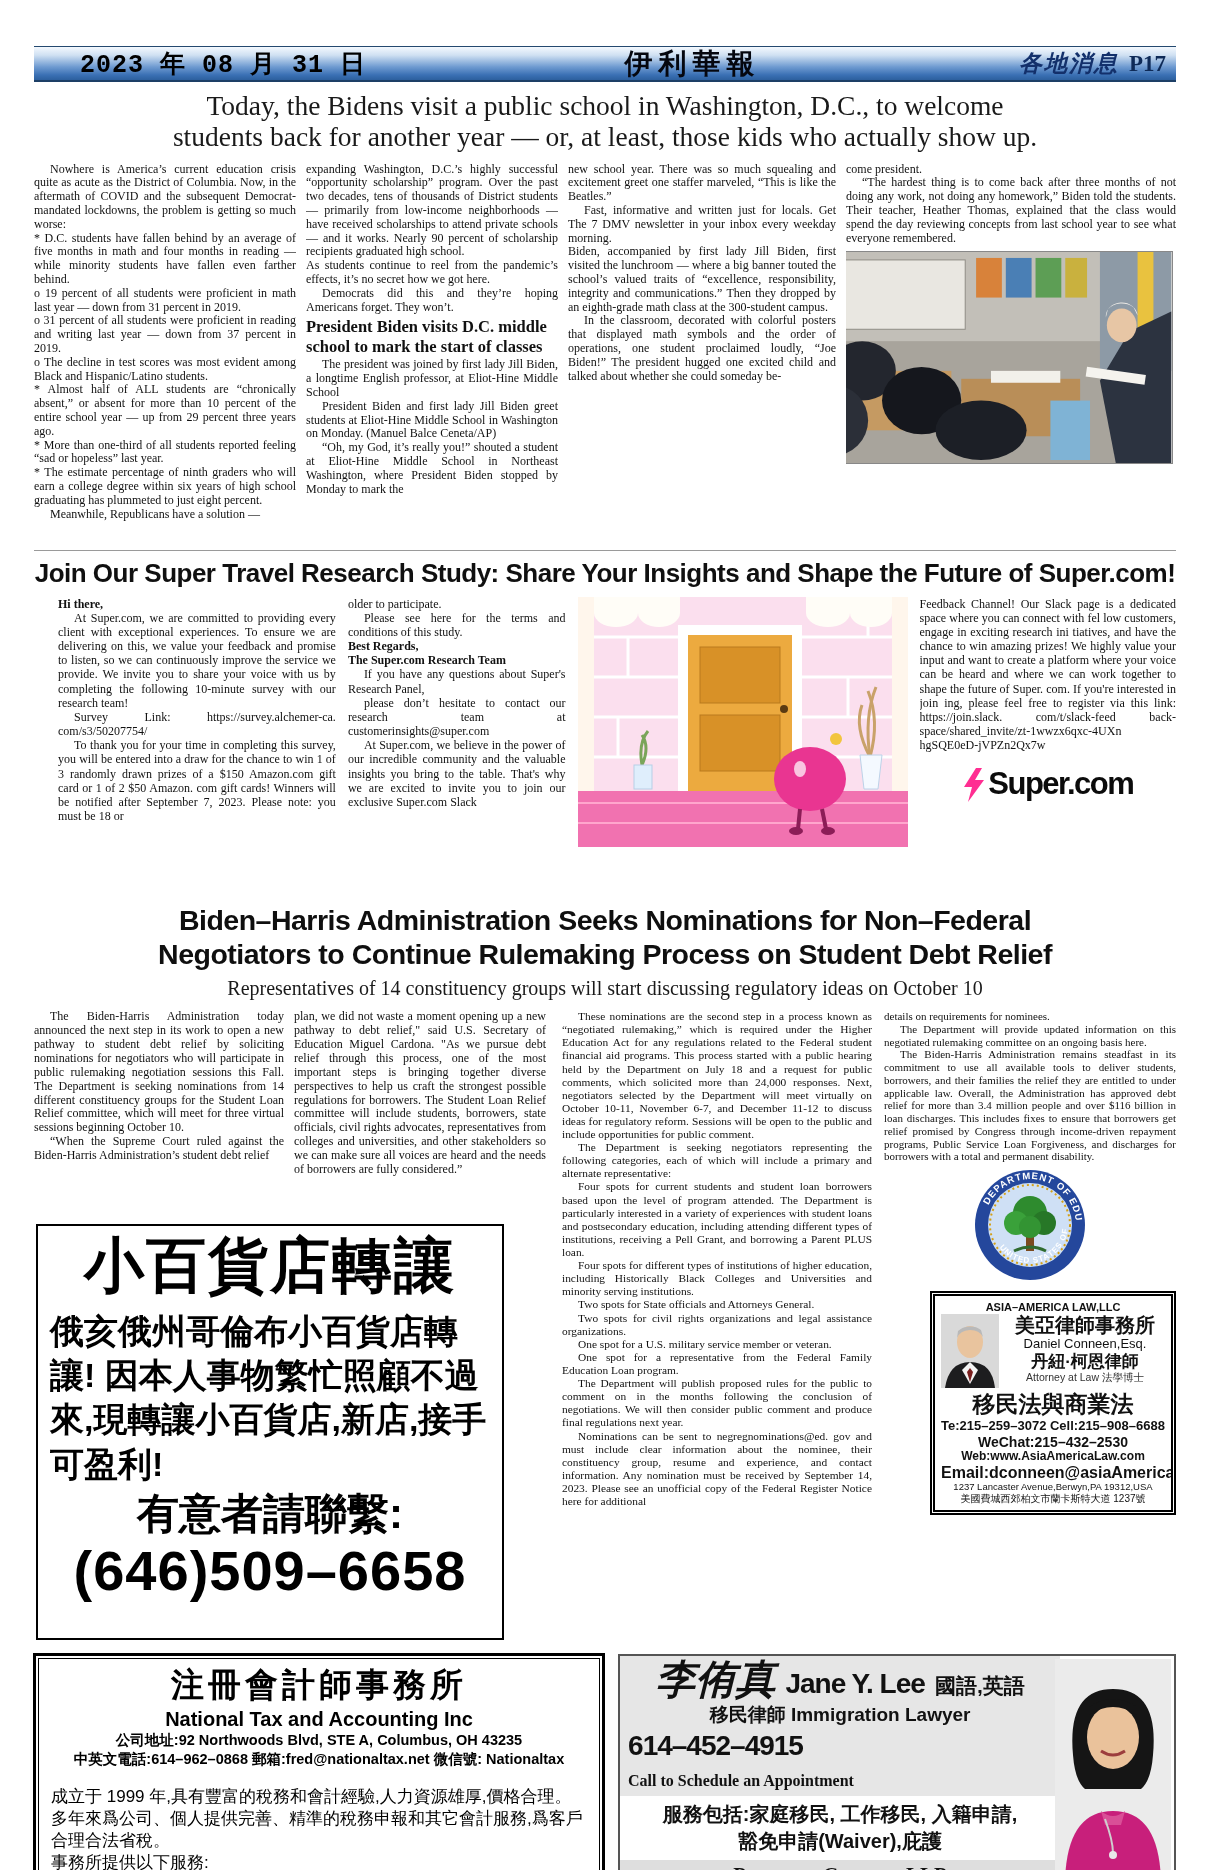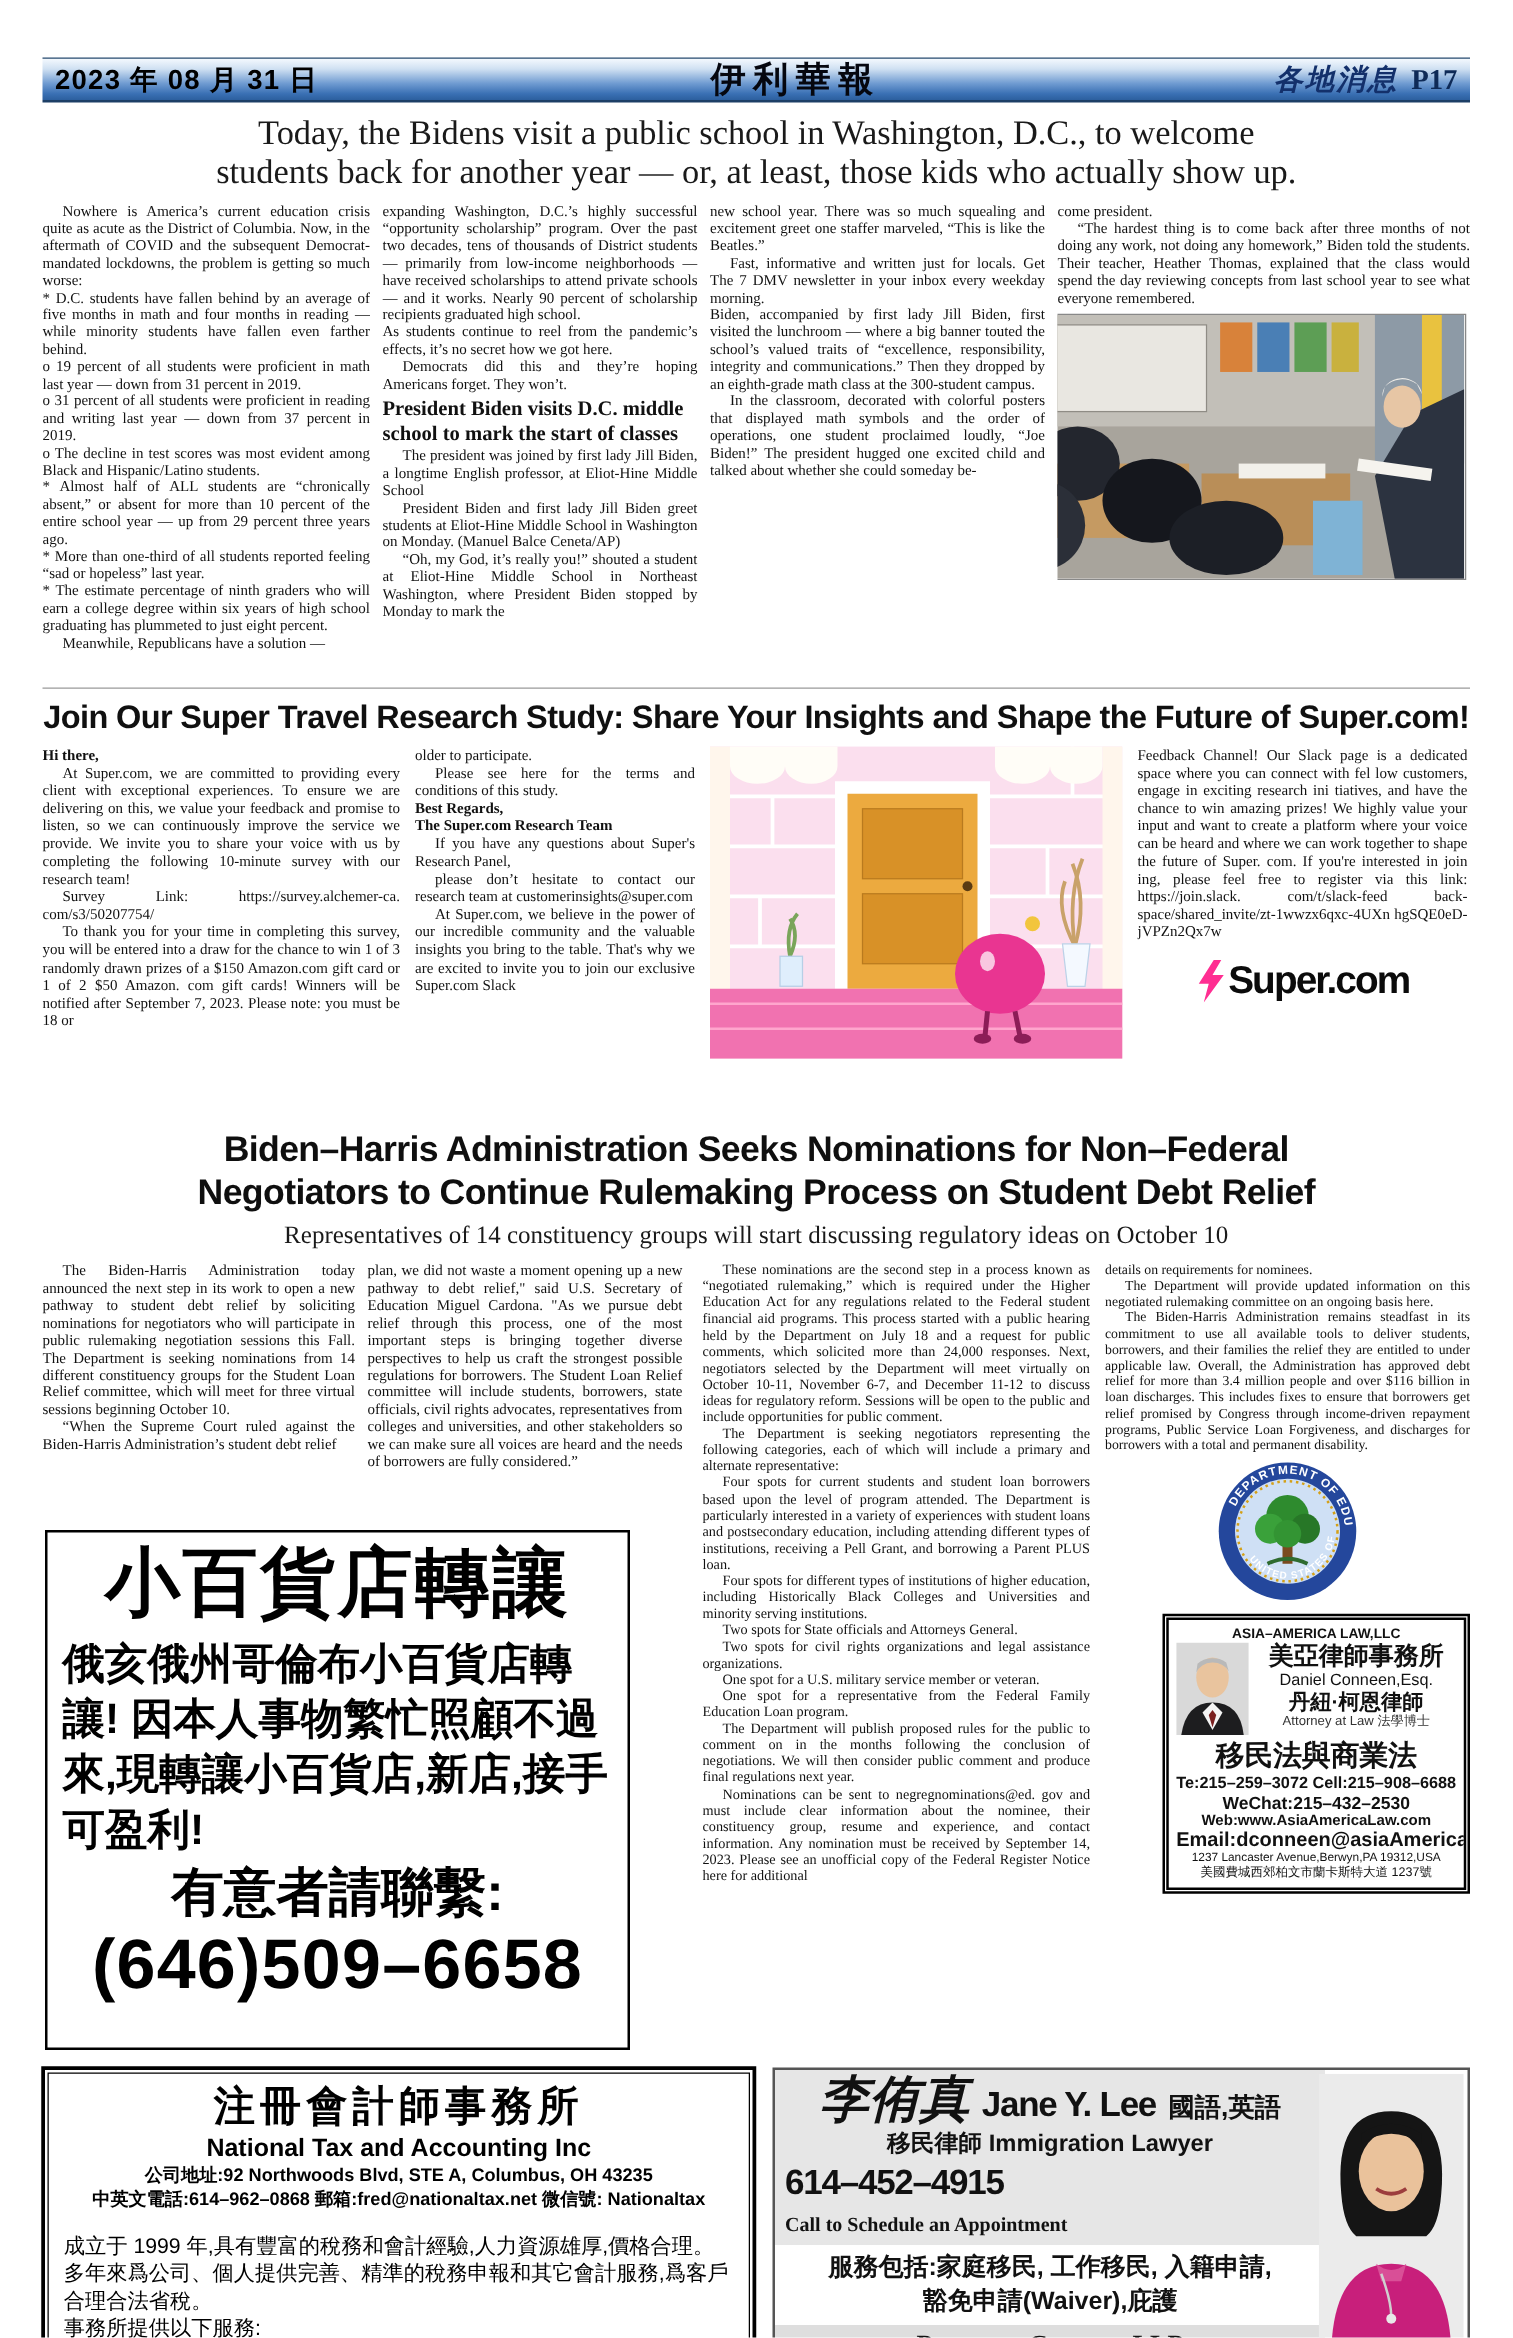--- a/index.html
+++ b/index.html
@@ -10,41 +10,41 @@
   }
   .page { width:1210px; height:1870px; padding:0 34px; position:relative; }
 
   
   .bar {
     margin-top:46px; height:36px; display:flex; align-items:center;
     background:linear-gradient(180deg,#f4f9fe 0%,#cfe0f2 25%,#6f9bd1 60%,#3a70b4 85%,#2c5f9e 100%);
     border-top:1px solid #24496f; border-bottom:2px solid #1d3f66;
     padding:0 10px;
   }
-  .bar .date { font-family:Liberation Sans, sans-serif; font-weight:bold; font-size:22px; color:#000; letter-spacing:1px; }
+  .bar .date { font-family:Liberation Mono, monospace; font-weight:bold; font-size:25px; color:#000; letter-spacing:1px;margin-left:36px; }
   .bar .mast { flex:1; text-align:center; font-family:"Liberation Sans",sans-serif; font-weight:900; font-size:28px; color:#05070f; letter-spacing:6px; }
   .bar .sect { font-family:"Liberation Serif",serif; font-style:italic; font-weight:bold; font-size:23px; color:#13306b; letter-spacing:2px; }
   .bar .pageno { font-family:"Liberation Serif",serif; font-weight:900; font-size:23px; color:#0e2a57; margin-left:10px; }
 
   
   .a1-h1 { margin-top:8px; text-align:center; font-size:27.5px; line-height:1.14; font-weight:500; color:#1a1a1a; }
   .a1-body { margin-top:10px; height:378px; display:flex; gap:10px; font-size:12px; line-height:1.15; text-align:justify; overflow:hidden; }
   .a1-body .c1 { width:262px; } .a1-body .c2 { width:252px; } .a1-body .c3 { width:268px; } .a1-body .c4 { width:330px; }
   .col { overflow:hidden; }
   p.ind { text-indent:16px; }
   p.nid { text-indent:0; }
   .subhead { font-family:"Liberation Serif",serif; font-weight:bold; font-size:16.5px; line-height:1.18; text-align:left; margin:3px 0 2px 0; }
   .photo { margin-top:6px; margin-left:-45px; width:372px; height:213px; border:1px solid #888; display:block; }
 
   .rule { border:none; border-top:1.5px solid #9a9a9a; margin:9px 0 7px 0; }
 
   
   .banner-h2 { text-align:center; font-family:"Liberation Sans",sans-serif; font-weight:bold; font-size:26px; letter-spacing:-0.5px; color:#101010; }
   .banner-body { margin-top:8px; height:292px; display:flex; gap:12px; font-size:12px; line-height:1.18; text-align:justify; overflow:hidden; }
-  .banner-body .b1 { width:286px; } .banner-body .b2 { width:224px; }
+  .banner-body .b1 { width:286px;margin-left:24px; } .banner-body .b2 { width:224px; }
   .illo-wrap { width:330px; }
   .banner-body .b3 { width:264px; }
   .bold-line { font-weight:bold; text-indent:0; }
   .super-logo { margin-top:14px; display:flex; align-items:center; justify-content:center; gap:2px; }
   .super-logo .word { font-family:"Liberation Sans",sans-serif; font-weight:900; font-size:31px; letter-spacing:-1.5px; color:#0b0b0b; }
 
   
   .a2-h2 { margin-top:14px; text-align:center; font-family:"Liberation Sans",sans-serif; font-weight:bold; font-size:28.5px; line-height:1.2; letter-spacing:-0.5px; color:#0f0f0f; }
   .a2-sub { margin-top:6px; text-align:center; font-size:20px; color:#1a1a1a; }
   .a2-body { margin-top:10px; position:relative; height:632px; font-size:12px; line-height:1.16; text-align:justify; }

